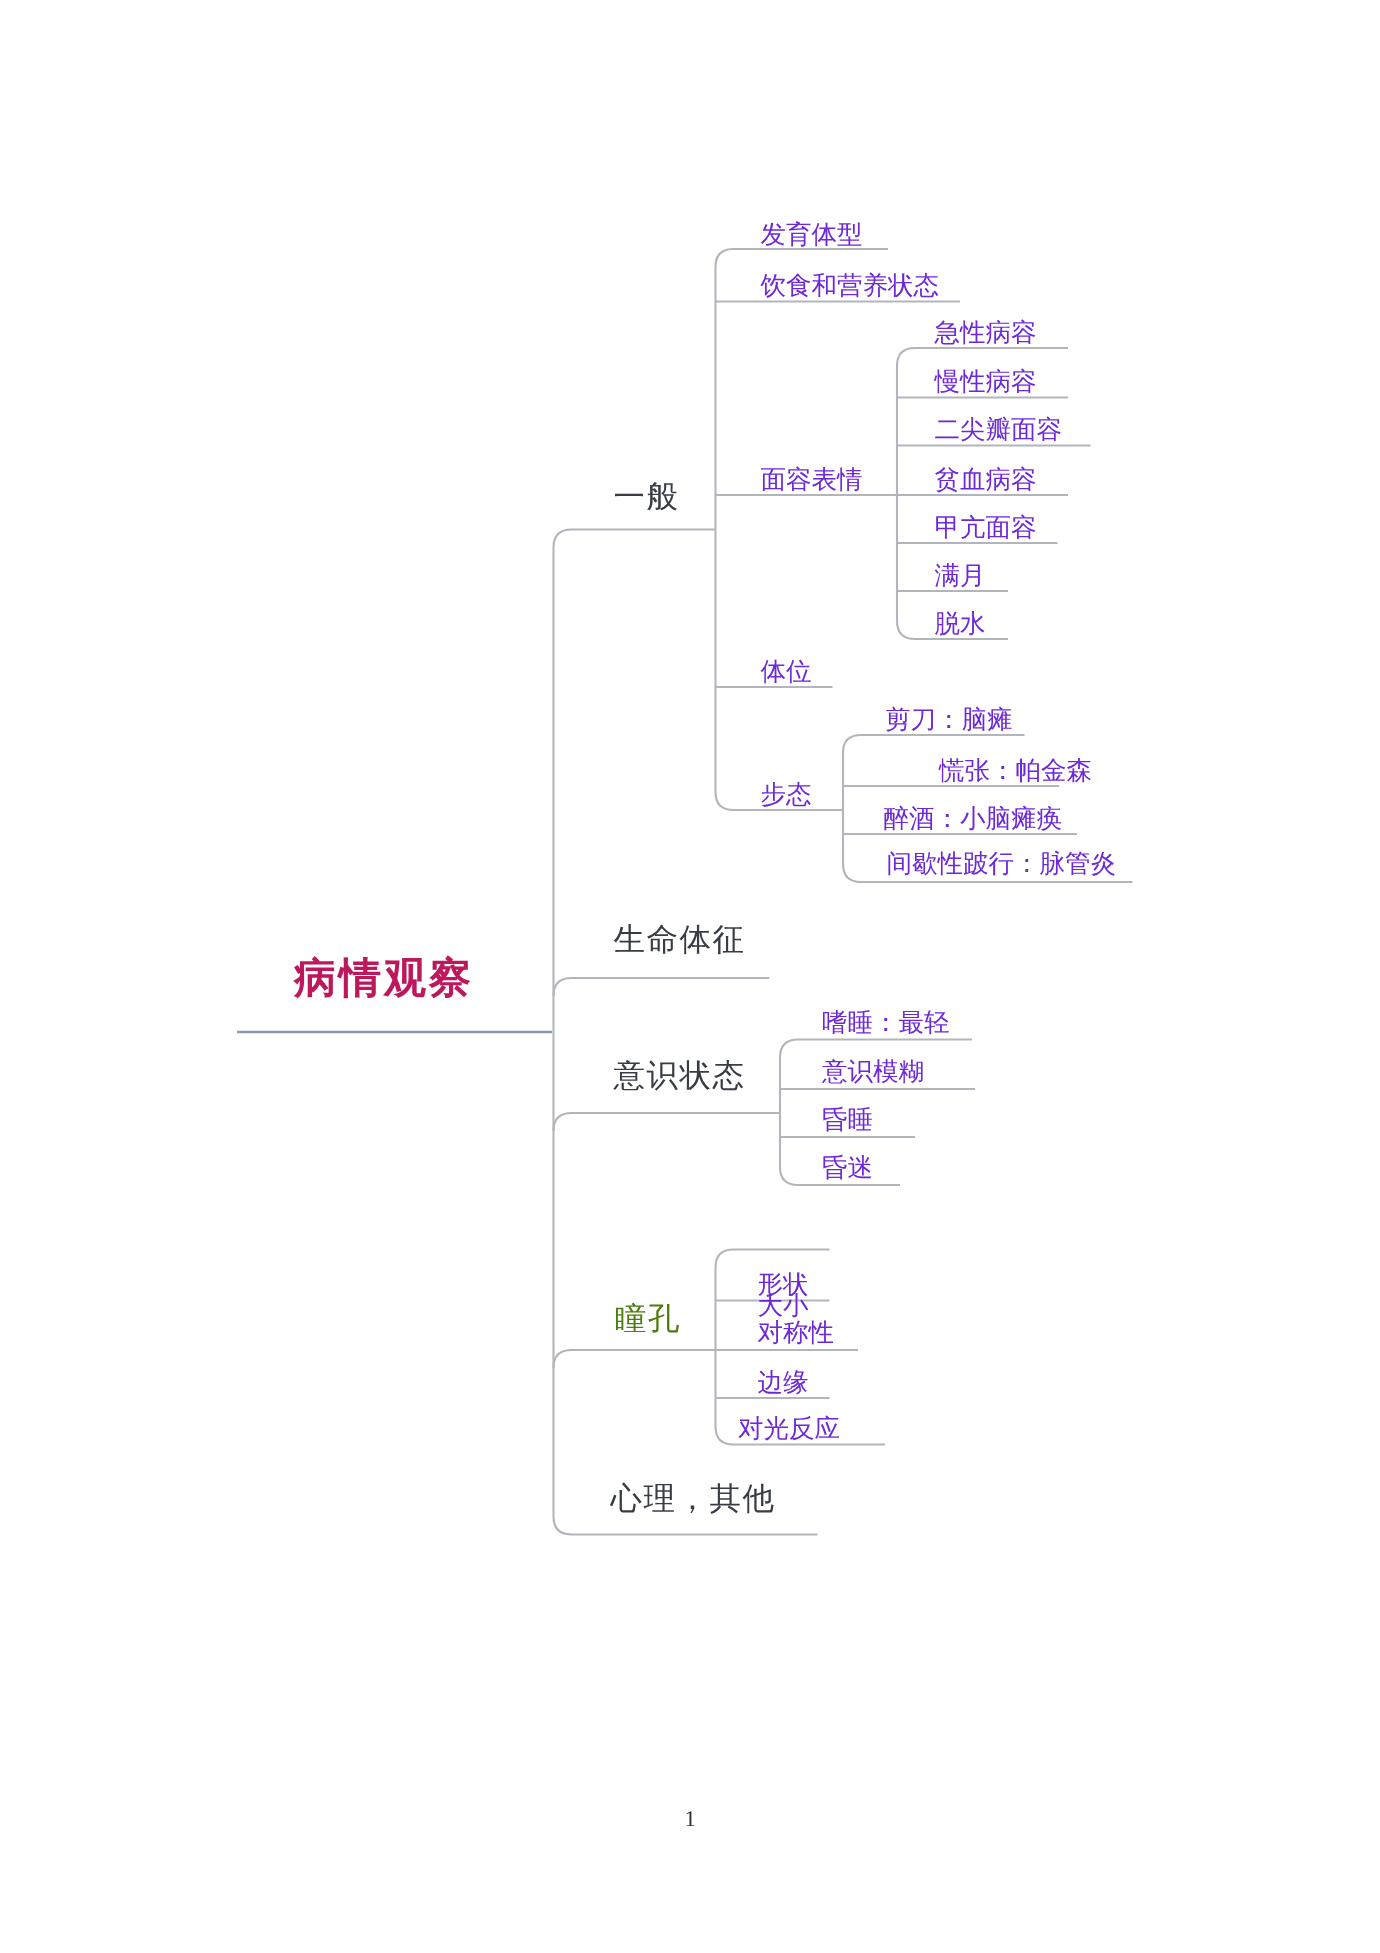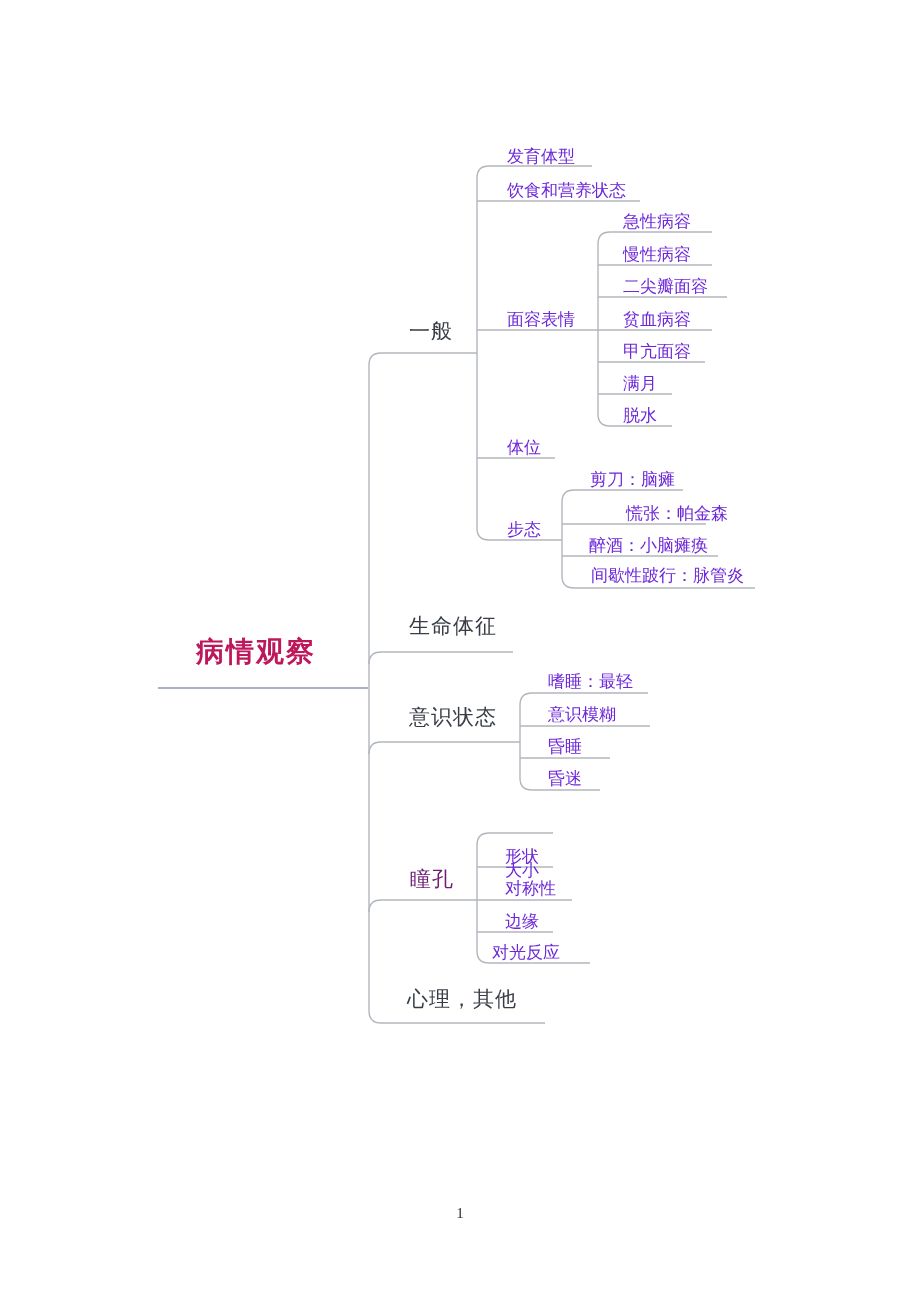--- a/index.html
+++ b/index.html
@@ -9,21 +9,21 @@
     font-family:"Liberation Sans","DejaVu Sans",sans-serif;
     position:relative;
     overflow:hidden;
   }
   .canvas{position:absolute;left:0;top:0;width:920px;height:1302px;}
   svg.lines{position:absolute;left:0;top:0;}
   .node{position:absolute;white-space:nowrap;color:#3a3e45;}
   .lbl-root{font-size:28px;font-weight:bold;color:#be185d;letter-spacing:2px;}
   .lbl-branch{font-size:21px;color:#383d45;letter-spacing:1px;}
   .lbl-leaf{font-size:17px;color:#6d28d9;}
-  .lbl-pupil{color:#701a75;}
+  .lbl-pupil{color:#4d7c0f;}
   .page-num{position:absolute;left:0;top:1205px;width:920px;text-align:center;
     font-size:15px;color:#2c2f33;font-family:"Liberation Serif","DejaVu Serif",serif;}
 </style>
 </head>
 <body>
 
 <div class="canvas">
 
   <svg class="lines" width="920" height="1302" viewBox="0 0 920 1302">
     <g fill="none" stroke="#b2b6bc" stroke-width="1.4">

